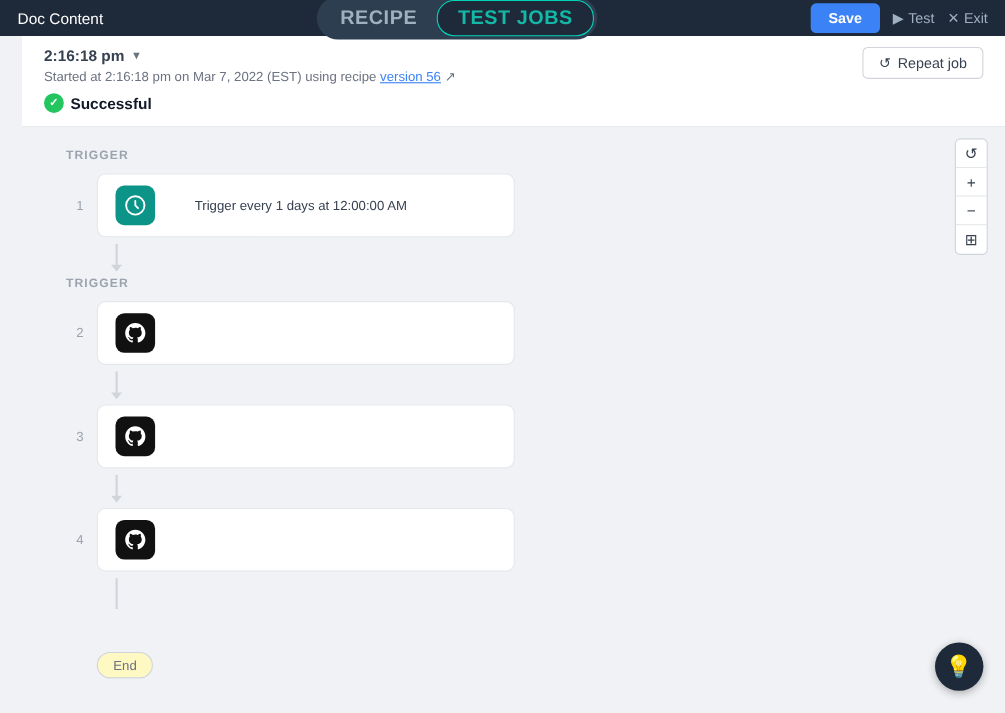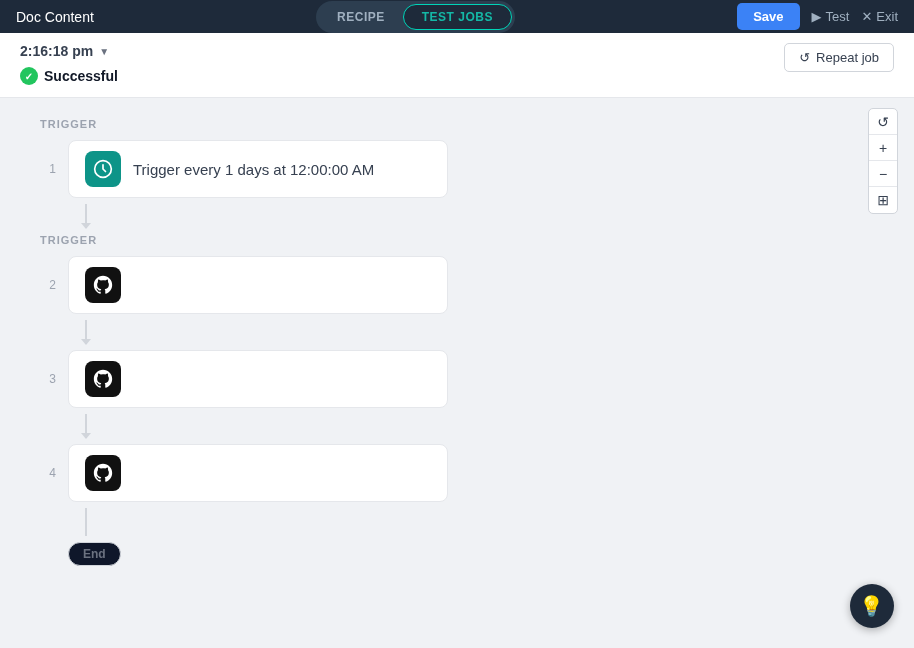--- a/index.html
+++ b/index.html
@@ -22,21 +22,21 @@
     .header-tabs {
       display: flex;
       align-items: center;
       background: #2d3e50;
       border-radius: 20px;
       padding: 3px;
     }
     .header-tab {
       padding: 5px 18px;
       border-radius: 16px;
-      font-size: 12px;
+      font-size: 18px;
       font-weight: 600;
       cursor: pointer;
       color: #a0b0c0;
       letter-spacing: 0.5px;
     }
     .header-tab.active {
       background: #1e2a3a;
       color: #14b8a6;
       border: 1px solid #00d4b8;
     }
@@ -74,20 +74,21 @@
       display: flex;
       align-items: center;
       gap: 4px;
     }
 
     
     .main-content {
       height: calc(648px - 48px);
       overflow-y: auto;
       background: #f0f2f5;
+      padding-left: 20px;
     }
 
     
     .job-info-bar {
       background: #fff;
       border-bottom: 1px solid #e5e7eb;
       padding: 10px 20px 12px;
       display: flex;
       align-items: flex-start;
       justify-content: space-between;
@@ -233,22 +234,23 @@
       font-size: 18px;
     }
     .step-icon-clock {
       background: #0d9488;
     }
     .step-icon-github {
       background: #111;
     }
 
     .step-text {
-      font-size: 15px;
+      font-size: 12px;
       color: #374151;
+      margin-left: 24px;
     }
     .step-text-link {
       color: #3b82f6;
     }
 
     
     .connector {
       display: flex;
       align-items: center;
       margin: 6px 0 6px 28px;
@@ -277,27 +279,28 @@
     }
 
     
     .end-node {
       margin-left: 28px;
       margin-top: 6px;
       display: flex;
       align-items: center;
     }
     .end-pill {
-      background: #0f172a;
+      background: #fef9c3;
       border: 1px solid #d1d5db;
       border-radius: 14px;
       padding: 4px 14px;
       font-size: 12px;
       color: #6b7280;
-      font-weight: 700;
+      font-weight: 400;
+      margin-top: 33px;
     }
 
     
     .help-btn {
       position: fixed;
       bottom: 20px;
       right: 20px;
       width: 44px;
       height: 44px;
       border-radius: 50%;
@@ -338,20 +341,23 @@
 </div>
 
 <div class="main-content">
 
   <div class="job-info-bar">
     <div class="job-info-left">
       <div class="job-time">
         <span>2:16:18 pm</span>
         <span class="job-time-caret">▼</span>
       </div>
+      <div class="job-started-text">
+        <span>Started at 2:16:18 pm on Mar 7, 2022 (EST) using recipe </span><span class="job-version-link">version 56</span> <span>↗</span>
+      </div>
       <div class="job-status">
         <div class="status-dot">✓</div>
         <span>Successful</span>
       </div>
     </div>
     <button class="btn-repeat">
       <span>↺</span>
       <span>Repeat job</span>
     </button>
   </div>

